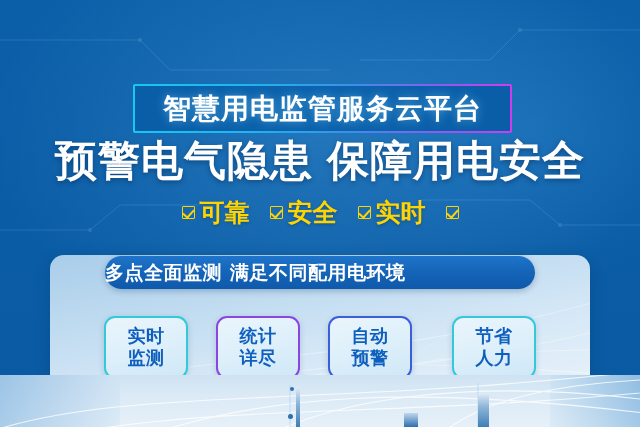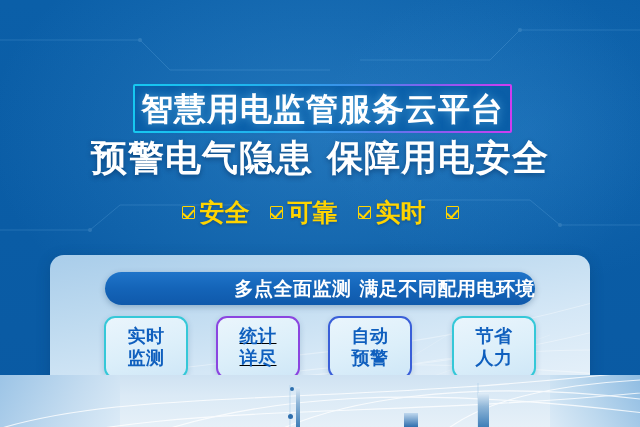--- a/index.html
+++ b/index.html
@@ -31,29 +31,29 @@
     position:absolute;left:133px;top:84px;width:375px;height:45px;
     padding:2px;border-radius:2px;
     background:linear-gradient(90deg,#17c8f0 0%,#1fb6ee 30%,#3c8fe8 58%,#8b5cf0 80%,#d03cf0 100%);
   }
   .title-inner{
     width:100%;height:100%;
     background:linear-gradient(90deg,#0a5ea7 0%,#0d63ad 50%,#0a5ea7 100%);
     display:flex;align-items:center;justify-content:center;
   }
   .title-text{
-    color:#ffffff;font-size:32px;font-weight:700;letter-spacing:1px;
+    color:#ffffff;font-size:28px;font-weight:700;letter-spacing:1px;
     line-height:1;white-space:nowrap;
     text-shadow:0 0 10px rgba(130,215,255,.55);
   }
 
   
   .headline{
     position:absolute;left:0;top:139px;width:640px;text-align:center;
-    color:#ffffff;font-size:36px;font-weight:900;letter-spacing:1px;
+    color:#ffffff;font-size:42px;font-weight:900;letter-spacing:1px;
     line-height:1.05;white-space:nowrap;
     text-shadow:0 2px 5px rgba(0,30,70,.45);
   }
   .headline .gap{display:inline-block;width:14px;}
 
   
   .features{
     position:absolute;left:0;top:200px;width:640px;
     display:flex;justify-content:center;align-items:center;gap:20px;
   }
@@ -78,24 +78,24 @@
     border-radius:14px;
     background:linear-gradient(170deg,#a9cdea 0%,#bcd9ef 28%,#d4e7f6 62%,#e8f2fa 100%);
     box-shadow:0 3px 14px rgba(4,44,84,.22);
     overflow:hidden;
   }
   .panel-rays{
     position:absolute;inset:0;pointer-events:none;opacity:.55;
   }
 
   .pill{
-    position:absolute;left:105px;top:272px;width:430px;height:33px;
+    position:absolute;left:105px;top:256px;width:430px;height:33px;
     border-radius:17px;
     background:linear-gradient(180deg,#1f74c9 0%,#1464b8 50%,#0f59ab 100%);
-    display:flex;align-items:center;justify-content:flex-end;
+    display:flex;align-items:center;justify-content:flex-start;
     box-shadow:0 2px 6px rgba(5,45,90,.28);
   }
   .pill-text{
     color:#ffffff;font-size:19px;font-weight:800;letter-spacing:.5px;
     white-space:nowrap;line-height:1;
   }
   .pill-text .gap{display:inline-block;width:8px;}
 
   
   .cards{
@@ -169,25 +169,25 @@
     </div>
   </div>
 
   <div class="headline">
     <span>预警电气隐患</span><span class="gap"></span><span>保障用电安全</span>
   </div>
 
   <div class="features">
     <div class="feat">
       <span class="chk"></span>
+      <span class="feat-label">可靠</span>
+    </div>
+    <div class="feat">
+      <span class="chk"></span>
       <span class="feat-label">安全</span>
-    </div>
-    <div class="feat">
-      <span class="chk"></span>
-      <span class="feat-label">可靠</span>
     </div>
     <div class="feat">
       <span class="chk"></span>
       <span class="feat-label">实时</span>
     </div>
     <div class="feat">
       <span class="chk"></span>
     </div>
   </div>
 
@@ -210,21 +210,21 @@
     <div class="pill-text">
       <span>多点全面监测</span><span class="gap"></span><span>满足不同配用电环境</span>
     </div>
   </div>
 
   <div class="cards">
     <div class="card" style="border-color:#35c8d8;">
       <span>实时</span>
       <span>监测</span>
     </div>
-    <div class="card" style="border-color:#8b45e0;text-decoration:underline;">
+    <div class="card" style="border-color:#8b45e0;">
       <span>统计</span>
       <span>详尽</span>
     </div>
     <div class="card" style="border-color:#3a5fd8;">
       <span>自动</span>
       <span>预警</span>
     </div>
     <div class="card" style="border-color:#35c8d8;margin-left:12px;">
       <span>节省</span>
       <span>人力</span>

